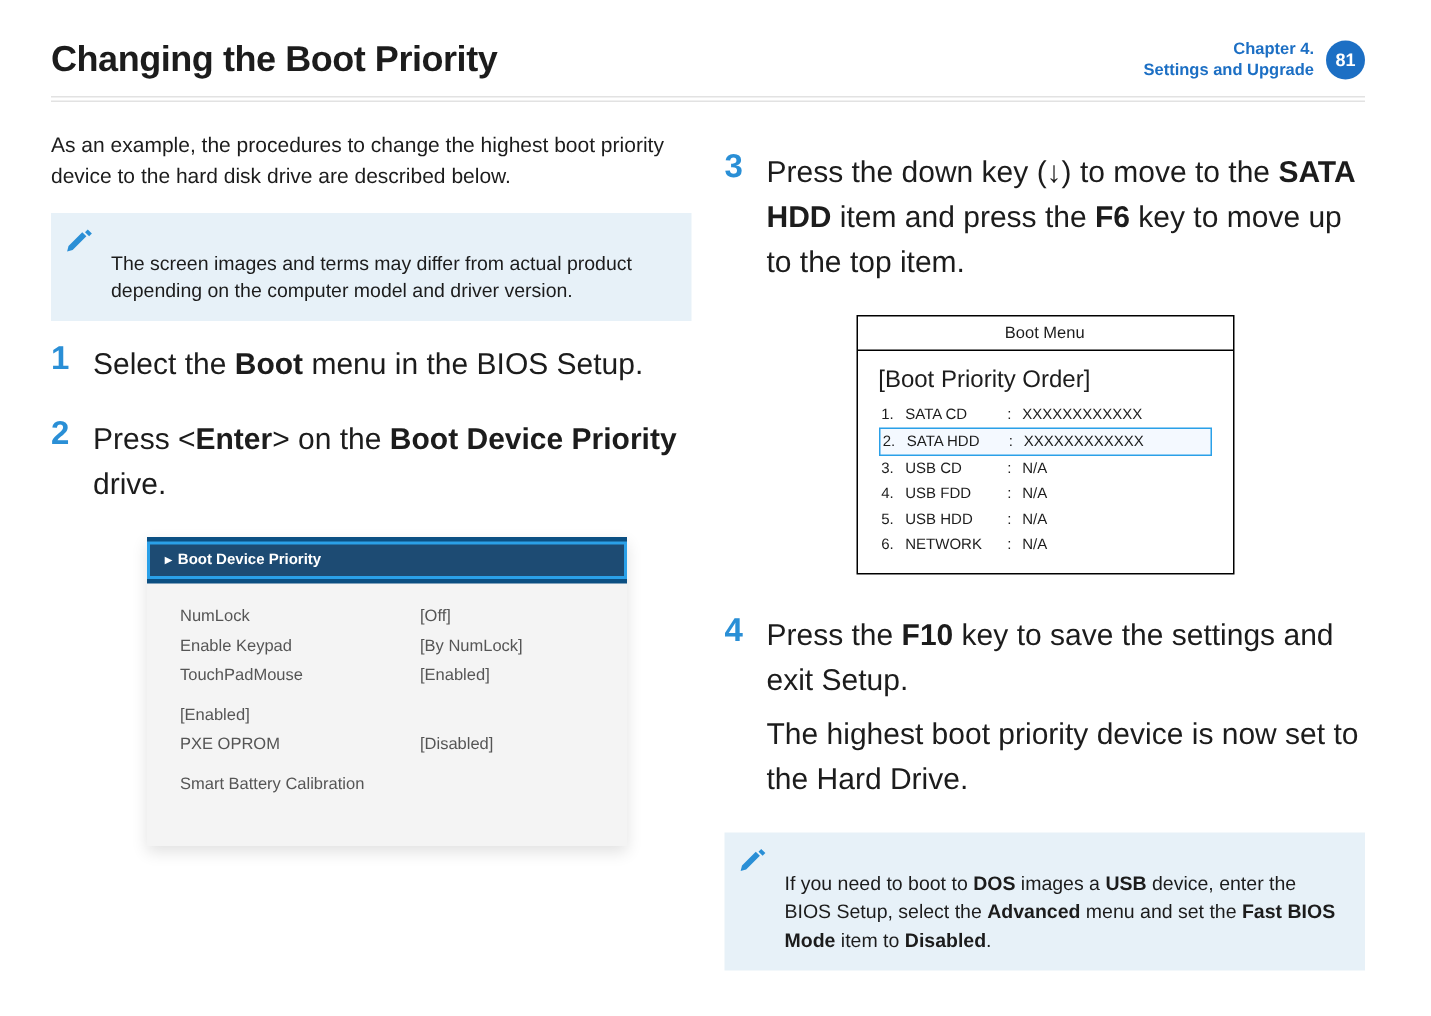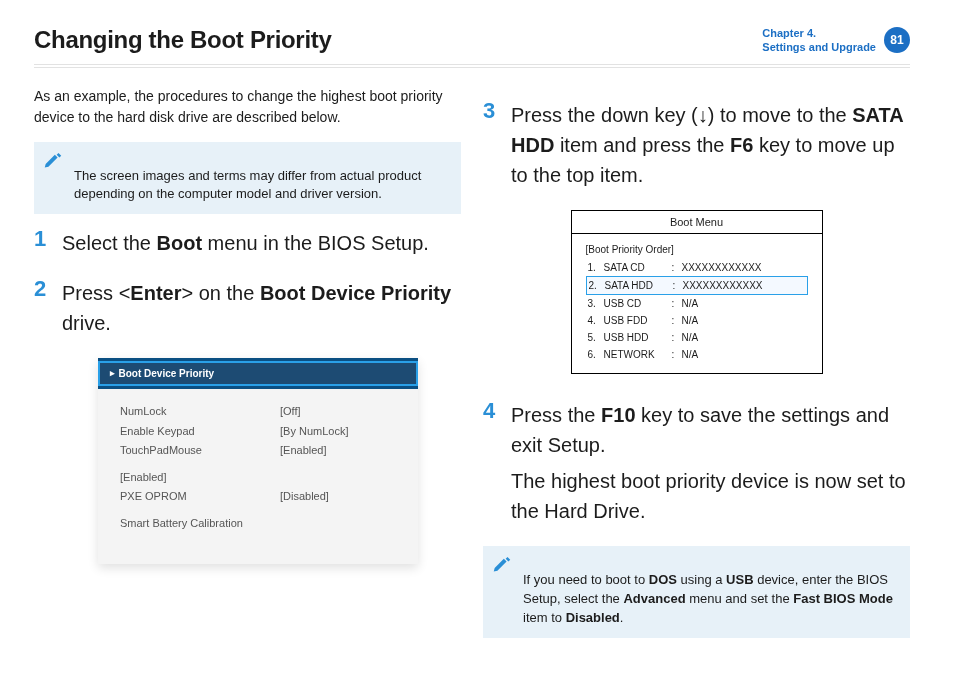--- a/index.html
+++ b/index.html
@@ -1,19 +1,19 @@
 <!DOCTYPE html>
 <html><head>
 <meta charset="utf-8">
 <style>
   html,body{margin:0;padding:0;background:#fff;font-family:"Segoe UI",Arial,sans-serif;color:#1c1c1c}
   .page{width:944px;height:677px;position:relative;box-sizing:border-box;padding:26px 34px 0 34px}
   .hdr{display:flex;align-items:flex-start;justify-content:space-between}
   .title{font-size:24px;font-weight:700;letter-spacing:-0.3px;margin:0}
-  .chap{color:#1c6fc4;font-weight:700;font-size:11px;line-height:1.3;display:flex;align-items:center;gap:8px}
+  .chap{text-align:right;color:#1c6fc4;font-weight:700;font-size:11px;line-height:1.3;display:flex;align-items:center;gap:8px}
   .pgnum{display:inline-flex;align-items:center;justify-content:center;width:26px;height:26px;border-radius:50%;background:#1c6fc4;color:#fff;font-size:12px;font-weight:700}
   .rule{height:2px;margin-top:10px;background:transparent;border-bottom:1px solid #e2e2e2;position:relative}
   .rule::after{content:"";position:absolute;left:0;right:0;bottom:2px;height:1px;background:#e2e2e2}
   .cols{display:flex;gap:22px;margin-top:18px}
   .col{flex:1;font-size:14px;line-height:1.5}
   .intro{margin:0 0 14px 0}
   .note{background:#e7f1f8;padding:25px 14px 10px 40px;position:relative;font-size:13px;line-height:1.45;margin:14px 0}
   .note svg{position:absolute;left:8px;top:10px}
   .step{display:flex;gap:10px;margin:14px 0}
   .stepnum{color:#2a8fd6;font-size:22px;font-weight:700;line-height:1;min-width:18px}
@@ -28,21 +28,21 @@
   .bios1-hdrinner::before{content:"▸";font-size:9px}
   .bios1-body{padding:14px 14px 6px 22px;color:#555;font-weight:400}
   .brow{display:flex;margin-bottom:3px}
   .brow .k{width:160px}
   .bsec{margin-top:10px}
 
   
   .bootmenu{width:250px;margin:12px auto 0 auto;border:1px solid #000;font-family:Arial,sans-serif;font-size:11px}
   .bootmenu-title{border-bottom:1px solid #000;text-align:center;padding:3px 0;font-size:11px}
   .bootmenu-body{padding:8px 14px 10px 14px}
-  .bootmenu-lbl{font-size:10px;margin-bottom:2px}
+  .bootmenu-lbl{font-size:16px;margin-bottom:2px}
   .bmrow{display:flex;font-size:10px;padding:1px 2px}
   .bmrow .n{width:16px}
   .bmrow .d{width:68px}
   .bmrow .c{width:10px}
   .bmrow .v{flex:1}
   .bmrow.sel{border:1px solid #2aa0e8;background:#f4f9ff}
 </style>
 </head>
 <body>
 
@@ -189,19 +189,19 @@
           <p><span>Press the </span><b>F10</b><span> key to save the settings and exit Setup.</span></p>
           <p>The highest boot priority device is now set to the Hard Drive.</p>
         </div>
       </div>
 
       <div class="note">
         <svg width="22" height="22" viewBox="0 0 24 24">
             <path fill="#2a8fd6" d="M3 17l4-1 10-10-3-3L4 13l-1 4zm13-14l3 3 2-2-3-3-2 2z"></path>
           </svg>
         <span>
-          <span>If you need to boot to </span><b>DOS</b><span> using a </span><b>USB</b><span> device, enter the BIOS Setup, select the </span><b>Advanced</b><span> menu and set the </span><b>Fast BIOS Mode</b><span> item to </span><b>Disabled</b><span>.</span>
+          <span>If you need to boot to </span><b>DOS</b><span> images a </span><b>USB</b><span> device, enter the BIOS Setup, select the </span><b>Advanced</b><span> menu and set the </span><b>Fast BIOS Mode</b><span> item to </span><b>Disabled</b><span>.</span>
         </span>
       </div>
 
     </div>
   </div>
 </div>
 
 </body></html>

